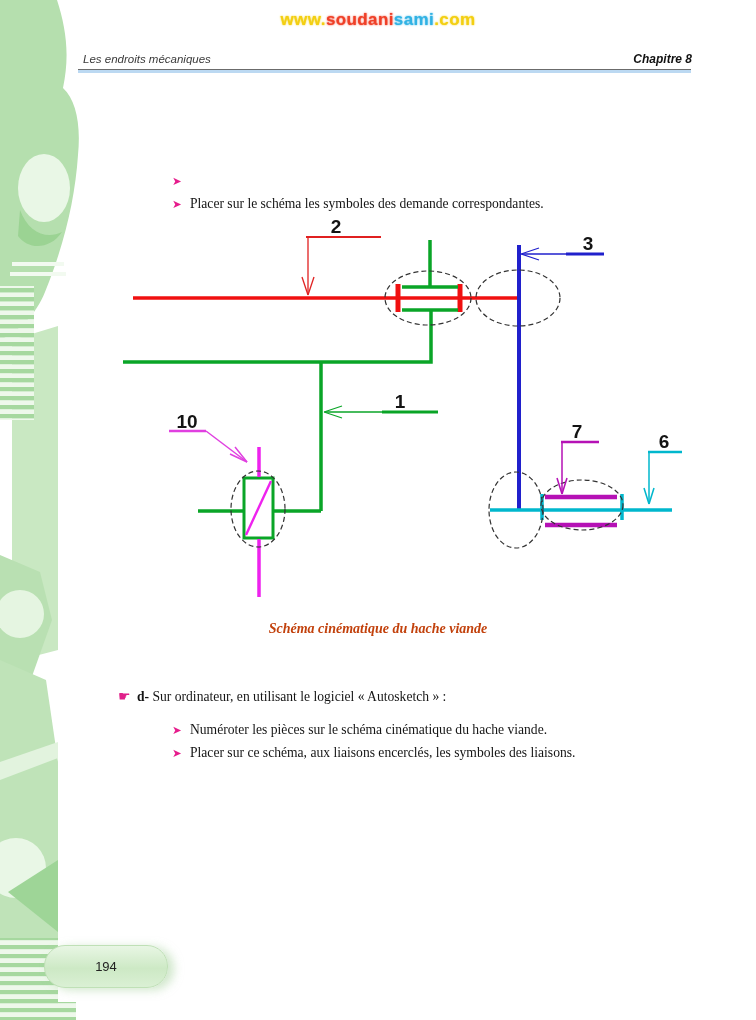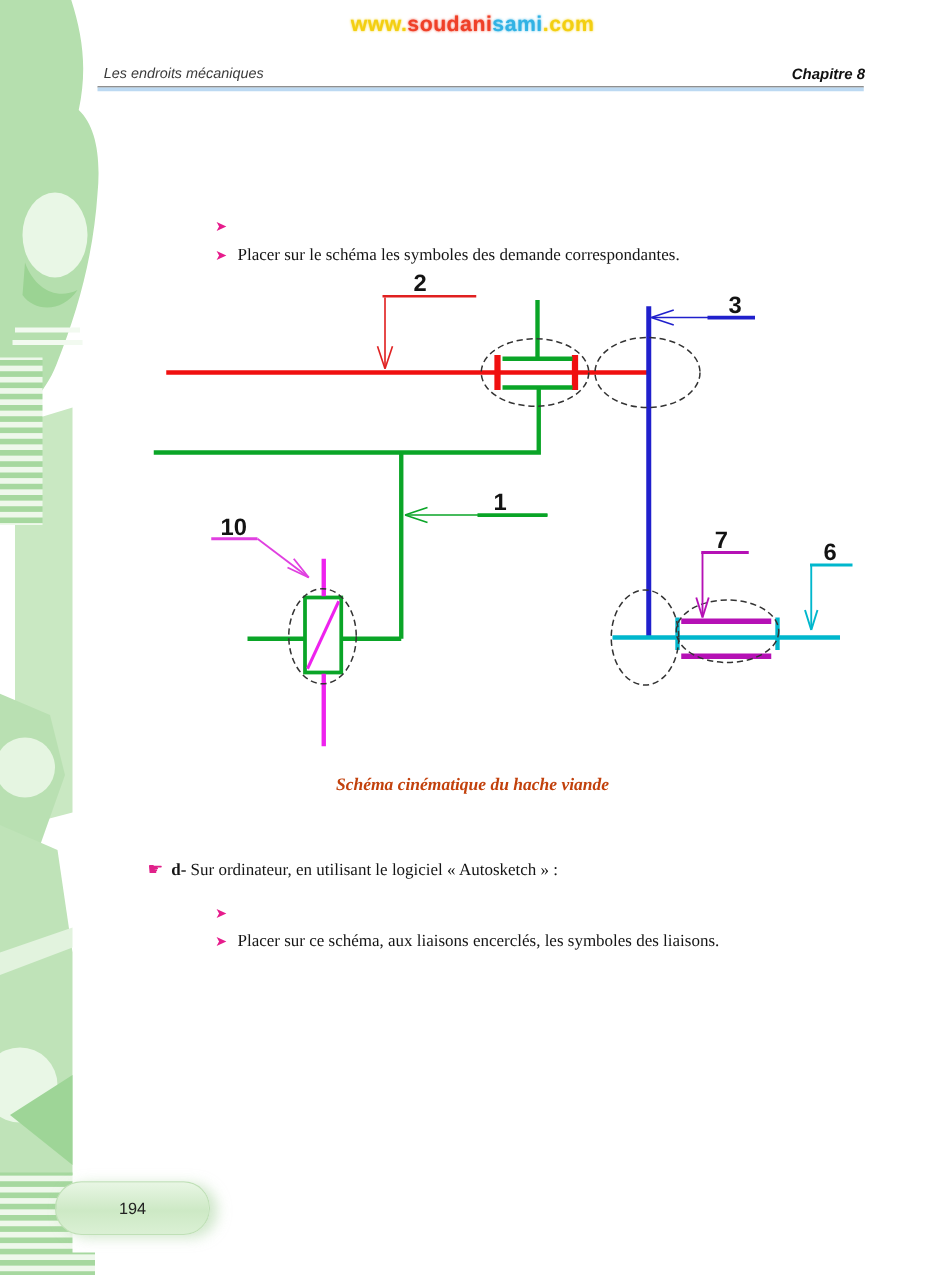--- a/index.html
+++ b/index.html
@@ -185,20 +185,21 @@
   <div id="caption">Schéma cinématique du hache viande</div>
 
   <div id="para-d" class="para">
     <span class="hand">☛</span>
     <span class="blabel">d-</span>
     <span>Sur ordinateur, en utilisant le logiciel « Autosketch » :</span>
   </div>
   <div id="bullets-d" class="bullets">
     <div class="bullet-row">
       <span class="bullet-marker">➤</span>
+      <span>Numéroter les pièces sur le schéma cinématique du hache viande.</span>
     </div>
     <div class="bullet-row">
       <span class="bullet-marker">➤</span>
       <span>Placer sur ce schéma, aux liaisons encerclés, les symboles des liaisons.</span>
     </div>
   </div>
 
   <div id="page-pill">
     <span>194</span>
   </div>

